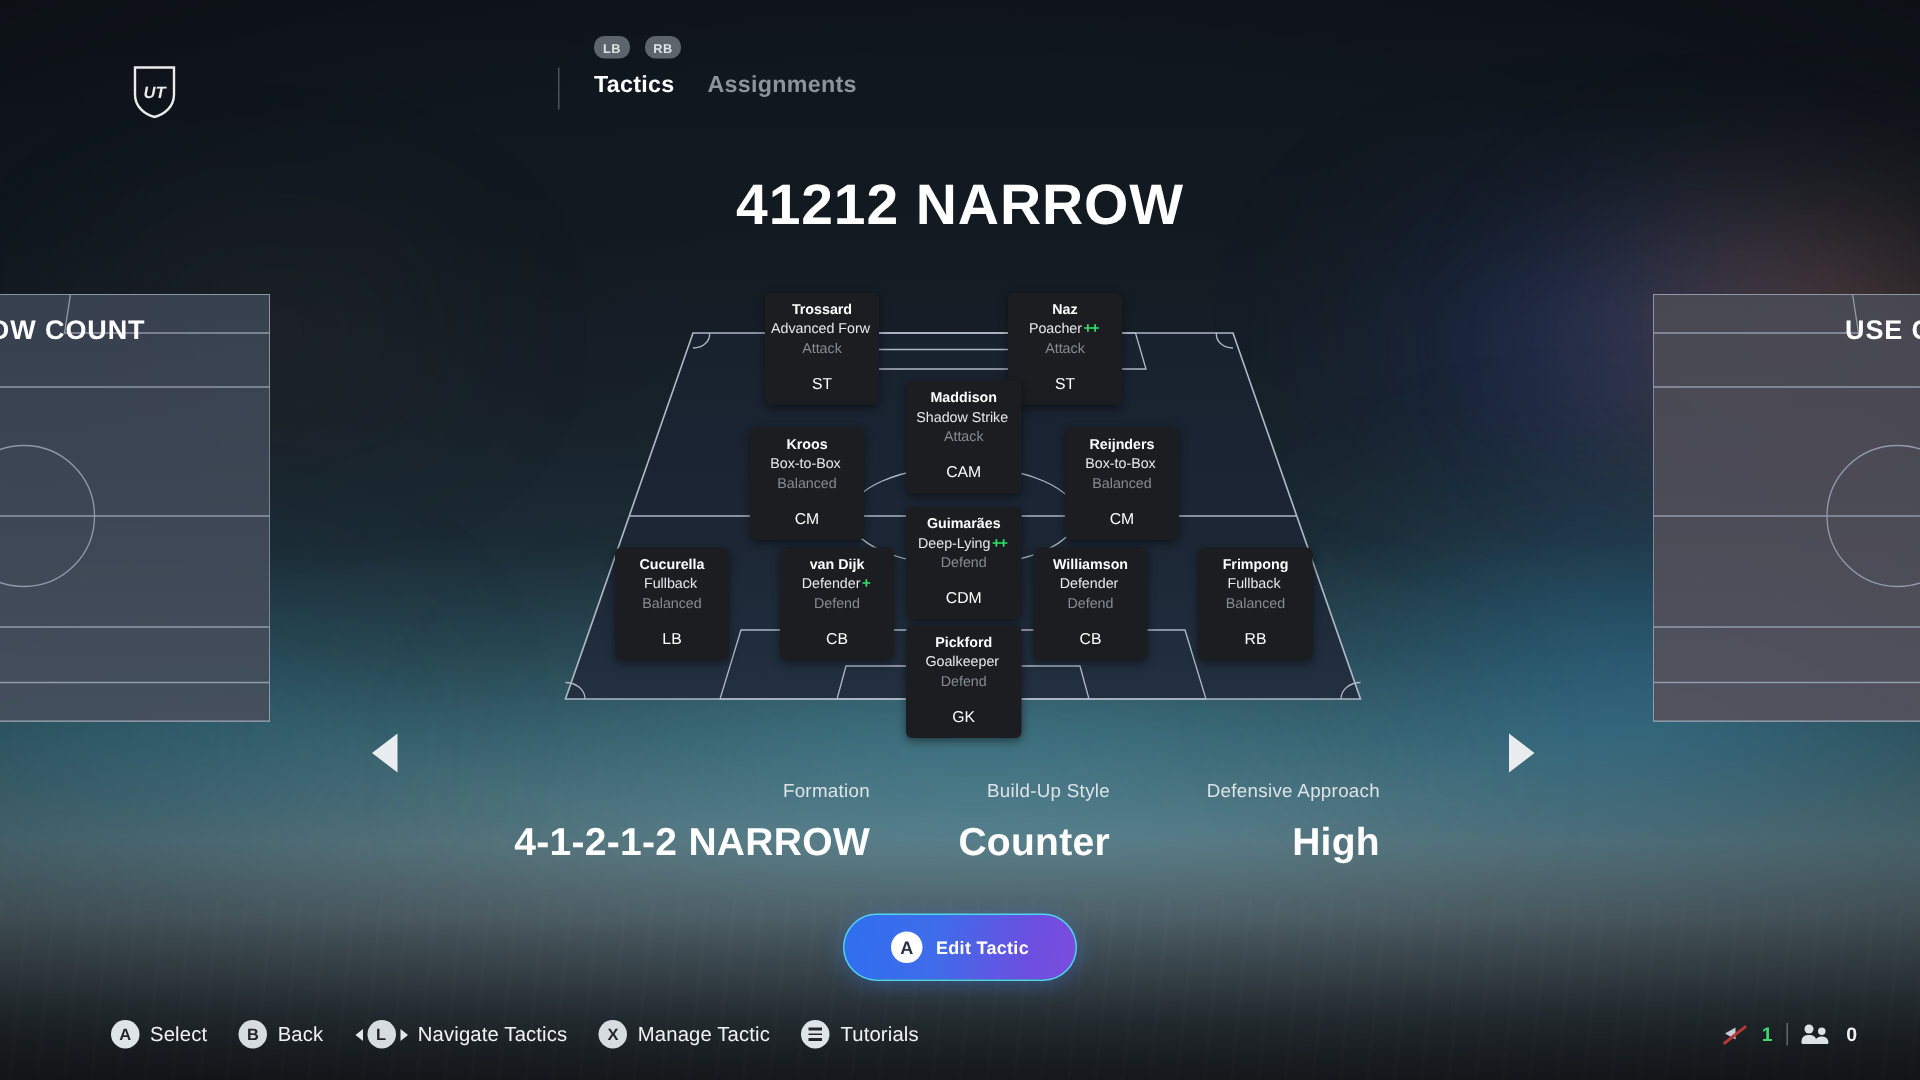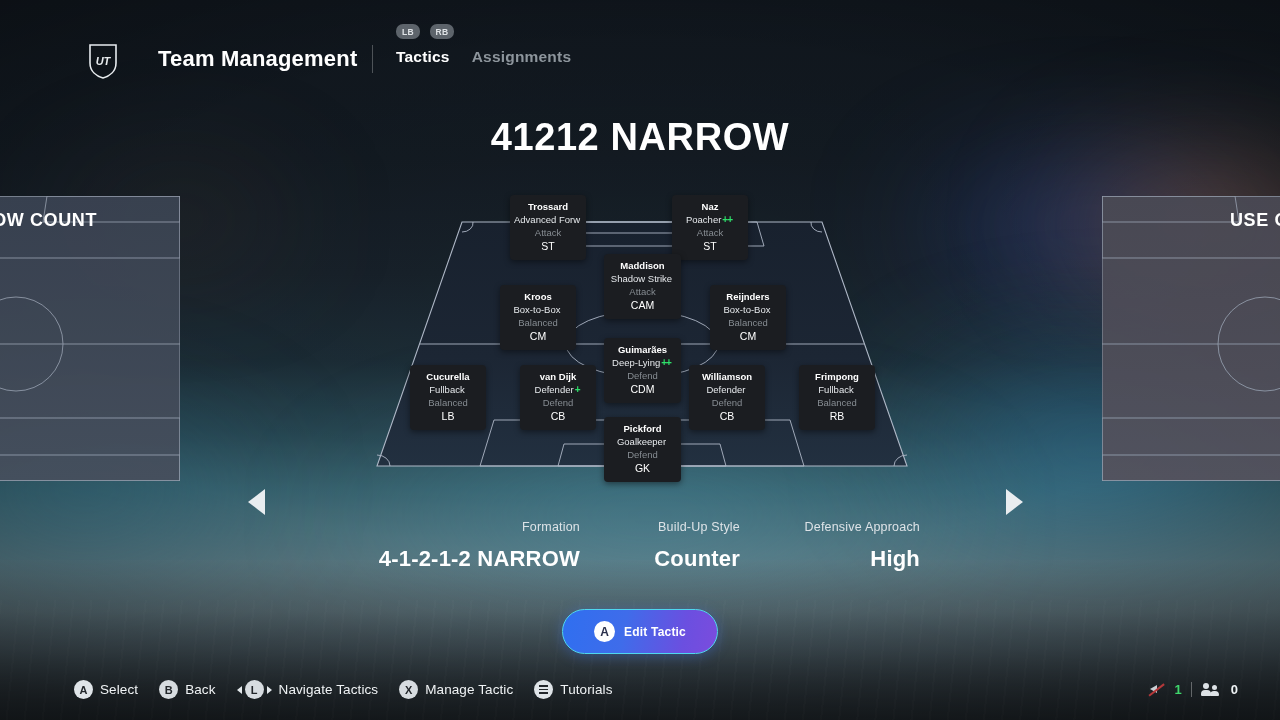--- a/index.html
+++ b/index.html
@@ -184,32 +184,32 @@
     margin-left: -2px;
   }
   .pc-role {
     font-size: 9.5px; color: #e6e9ec; white-space: nowrap;
   }
   .pc-plus { color: #2ee06a; font-size: 10px; font-weight: bold; letter-spacing: -1px; }
   .pc-focus {
     font-size: 9.5px; color: #868c92; line-height: 13px; white-space: nowrap;
   }
   .pc-pos {
-    font-size: 10.5px; color: #ffffff; line-height: 15px; margin-top: 0;
+    font-size: 10.5px; color: #ffffff; line-height: 15px; margin-top: 10px;
     white-space: nowrap;
   }
 
   
   .summary { position: absolute; left: 0; top: 520px; width: 1280px; }
   .sum-item { position: absolute; text-align: right; }
   .sum-label {
     font-size: 12.5px; color: #dde3e7; letter-spacing: 0.2px;
   }
   .sum-value {
-    font-size: 22px; font-weight: bold; color: #ffffff; margin-top: 12px;
+    font-size: 26px; font-weight: bold; color: #ffffff; margin-top: 12px;
     letter-spacing: 0.2px; white-space: nowrap;
   }
   .sum-formation { left: 340px; top: 0; width: 240px; }
   .sum-buildup   { left: 540px; top: 0; width: 200px; }
   .sum-defense   { left: 720px; top: 0; width: 200px; }
 
   
   .edit-btn {
     position: absolute; left: 562px; top: 609px;
     width: 156px; height: 45px; border-radius: 23px;
@@ -297,21 +297,20 @@
   <div class="bg-floor"></div>
   <div class="bg-floor-streaks"></div>
   <div class="bg-vignette"></div>
 
   <div class="topnav">
     <svg class="crest" viewBox="0 0 30 36">
       <path d="M2 2 H28 V20 C28 28 22 33 15 35 C8 33 2 28 2 20 Z" fill="none" stroke="#e8ecef" stroke-width="1.6"></path>
       <text x="15" y="22" fill="#e8ecef" font-size="11" font-style="italic" font-weight="bold" text-anchor="middle" font-family="Liberation Sans, sans-serif">UT</text>
     </svg>
 
-    <div class="nav-title">Team Management</div>
     <div class="nav-sep"></div>
 
     <div class="bumpers">
       <div class="bumper">LB</div>
       <div class="bumper">RB</div>
     </div>
 
     <div class="nav-tabs">
       <div class="nav-tab active">Tactics</div>
       <div class="nav-tab">Assignments</div>

